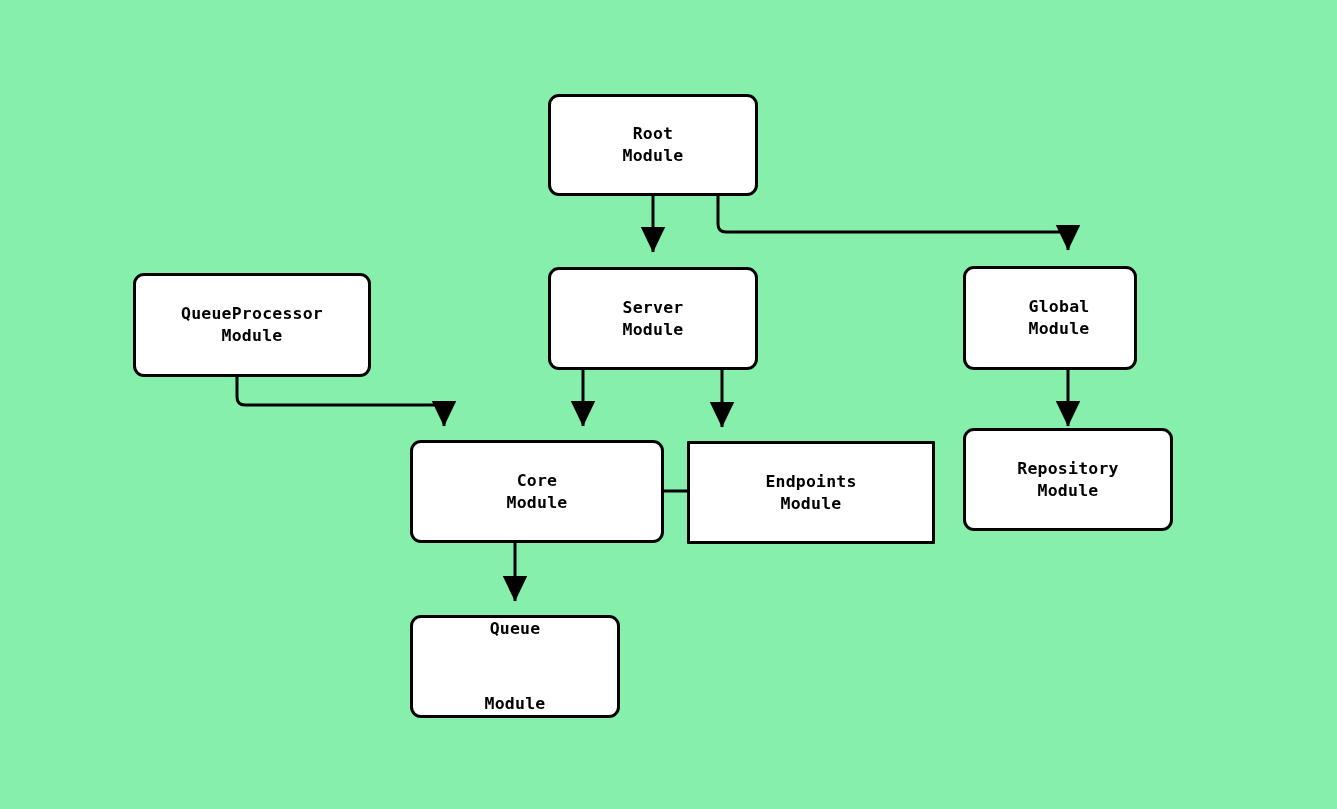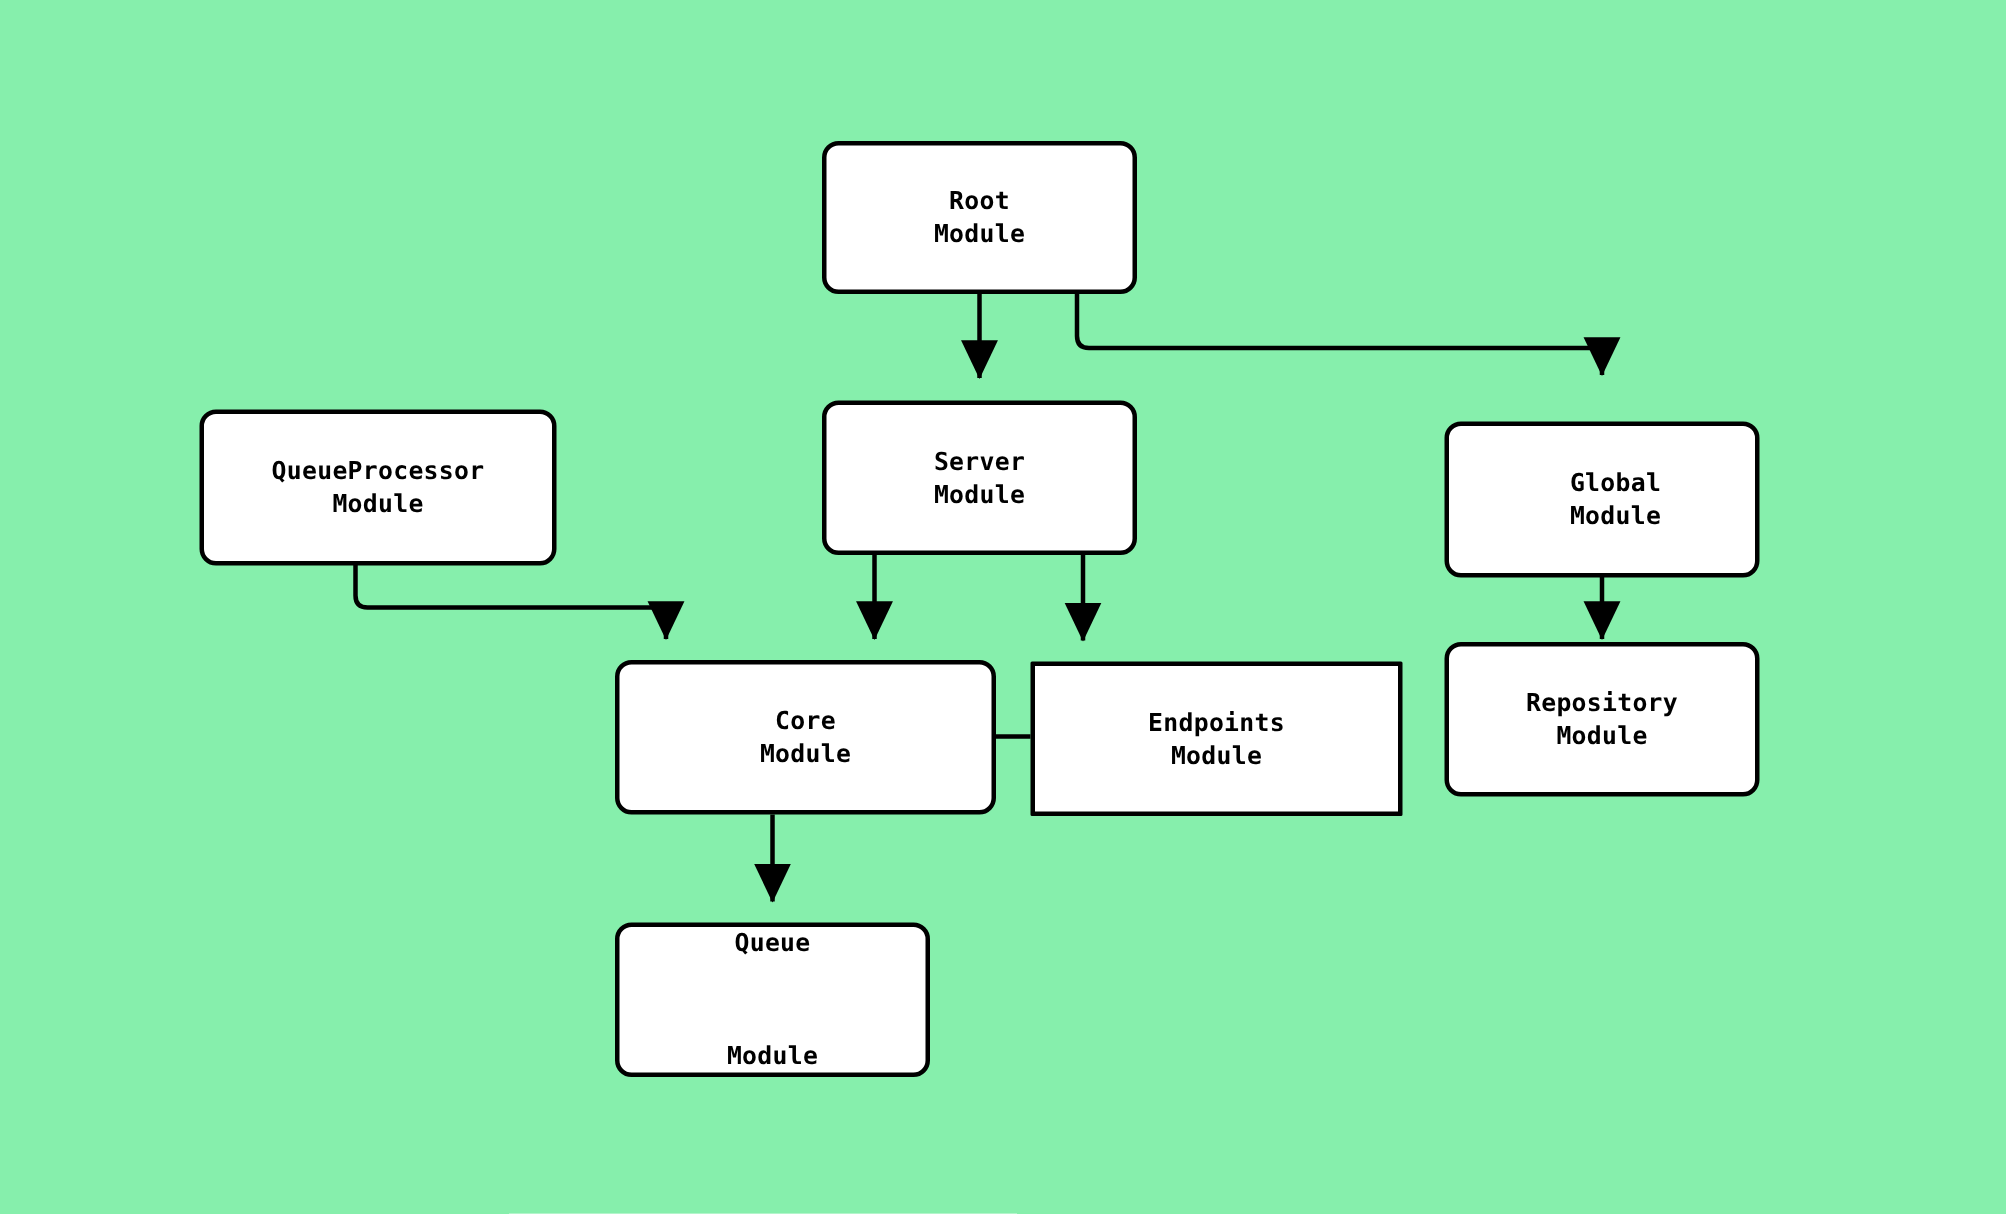--- a/index.html
+++ b/index.html
@@ -80,21 +80,21 @@
         <span class="node-label" style="color: rgb(0, 0, 0);">Module</span>
       </div>
       <div class="node" style="left: 133px; top: 257px; width: 238px; height: 104px; background: rgb(255, 255, 255); border-color: rgb(0, 0, 0); border-width: 3px; border-radius: 11px; margin-top: 16px;">
         <span class="node-label" style="color: rgb(0, 0, 0);">QueueProcessor</span>
         <span class="node-label" style="color: rgb(0, 0, 0);">Module</span>
       </div>
       <div class="node" style="left: 548px; top: 267px; width: 210px; height: 103px; background: rgb(255, 255, 255); border-color: rgb(0, 0, 0); border-width: 3px; border-radius: 11px;">
         <span class="node-label" style="color: rgb(0, 0, 0);">Server</span>
         <span class="node-label" style="color: rgb(0, 0, 0);">Module</span>
       </div>
-      <div class="node" style="left: 963px; top: 281px; width: 210px; height: 104px; background: rgb(255, 255, 255); border-color: rgb(0, 0, 0); border-width: 3px; border-radius: 11px; padding-left: 18px;">
+      <div class="node" style="left: 963px; top: 266px; width: 174px; height: 104px; background: rgb(255, 255, 255); border-color: rgb(0, 0, 0); border-width: 3px; border-radius: 11px; padding-left: 18px;">
         <span class="node-label" style="color: rgb(0, 0, 0);">Global</span>
         <span class="node-label" style="color: rgb(0, 0, 0);">Module</span>
       </div>
       <div class="node" style="left: 410px; top: 440px; width: 254px; height: 103px; background: rgb(255, 255, 255); border-color: rgb(0, 0, 0); border-width: 3px; border-radius: 11px;">
         <span class="node-label" style="color: rgb(0, 0, 0);">Core</span>
         <span class="node-label" style="color: rgb(0, 0, 0);">Module</span>
       </div>
       <div class="node" style="left: 687px; top: 441px; width: 248px; height: 103px; background: rgb(255, 255, 255); border-color: rgb(0, 0, 0); border-width: 3px; border-radius: 1px;">
         <span class="node-label" style="color: rgb(0, 0, 0);">Endpoints</span>
         <span class="node-label" style="color: rgb(0, 0, 0);">Module</span>

